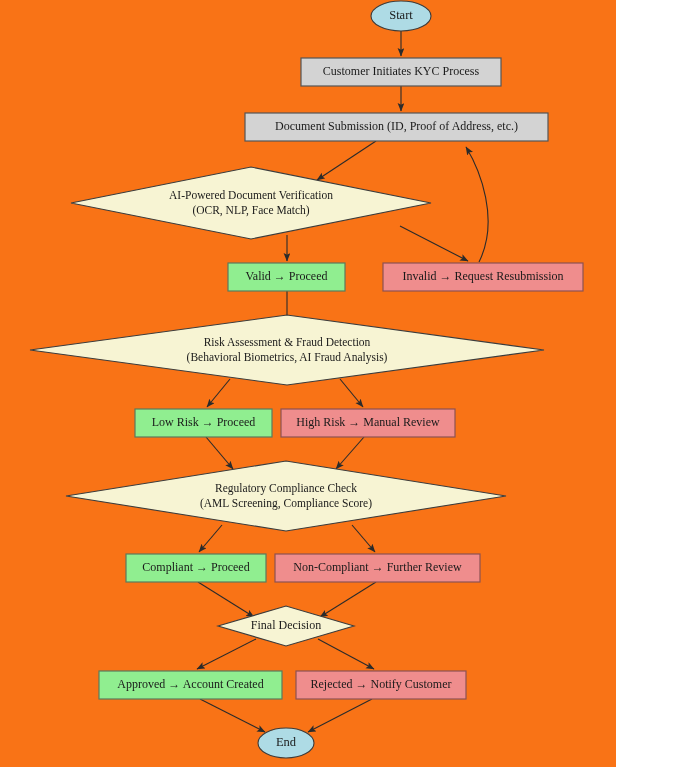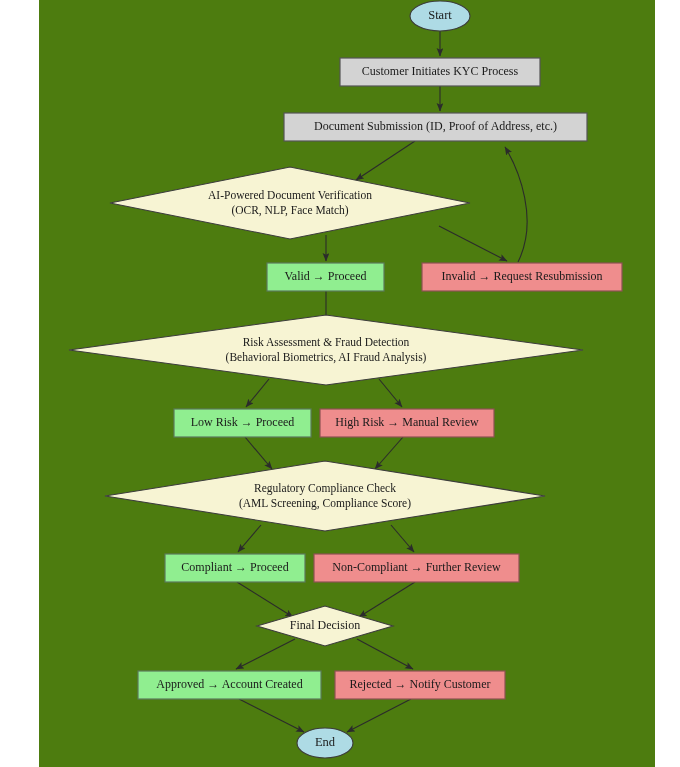--- a/index.html
+++ b/index.html
@@ -4,24 +4,23 @@
 <style>
   html, body {
     margin: 0;
     padding: 0;
     background: #ffffff;
   }
   #canvas {
     position: relative;
     width: 616px;
     height: 767px;
-    background: #4d7c0f;
+    background: #f97316;
     font-family: "Liberation Serif", "DejaVu Serif", serif;
     overflow: hidden;
-    margin-left: 39px;
   }
   svg#flow {
     position: absolute;
     left: 0;
     top: 0;
     width: 680px;
     height: 767px;
   }
   .node-label {
     font-family: "Liberation Serif", "DejaVu Serif", serif;

